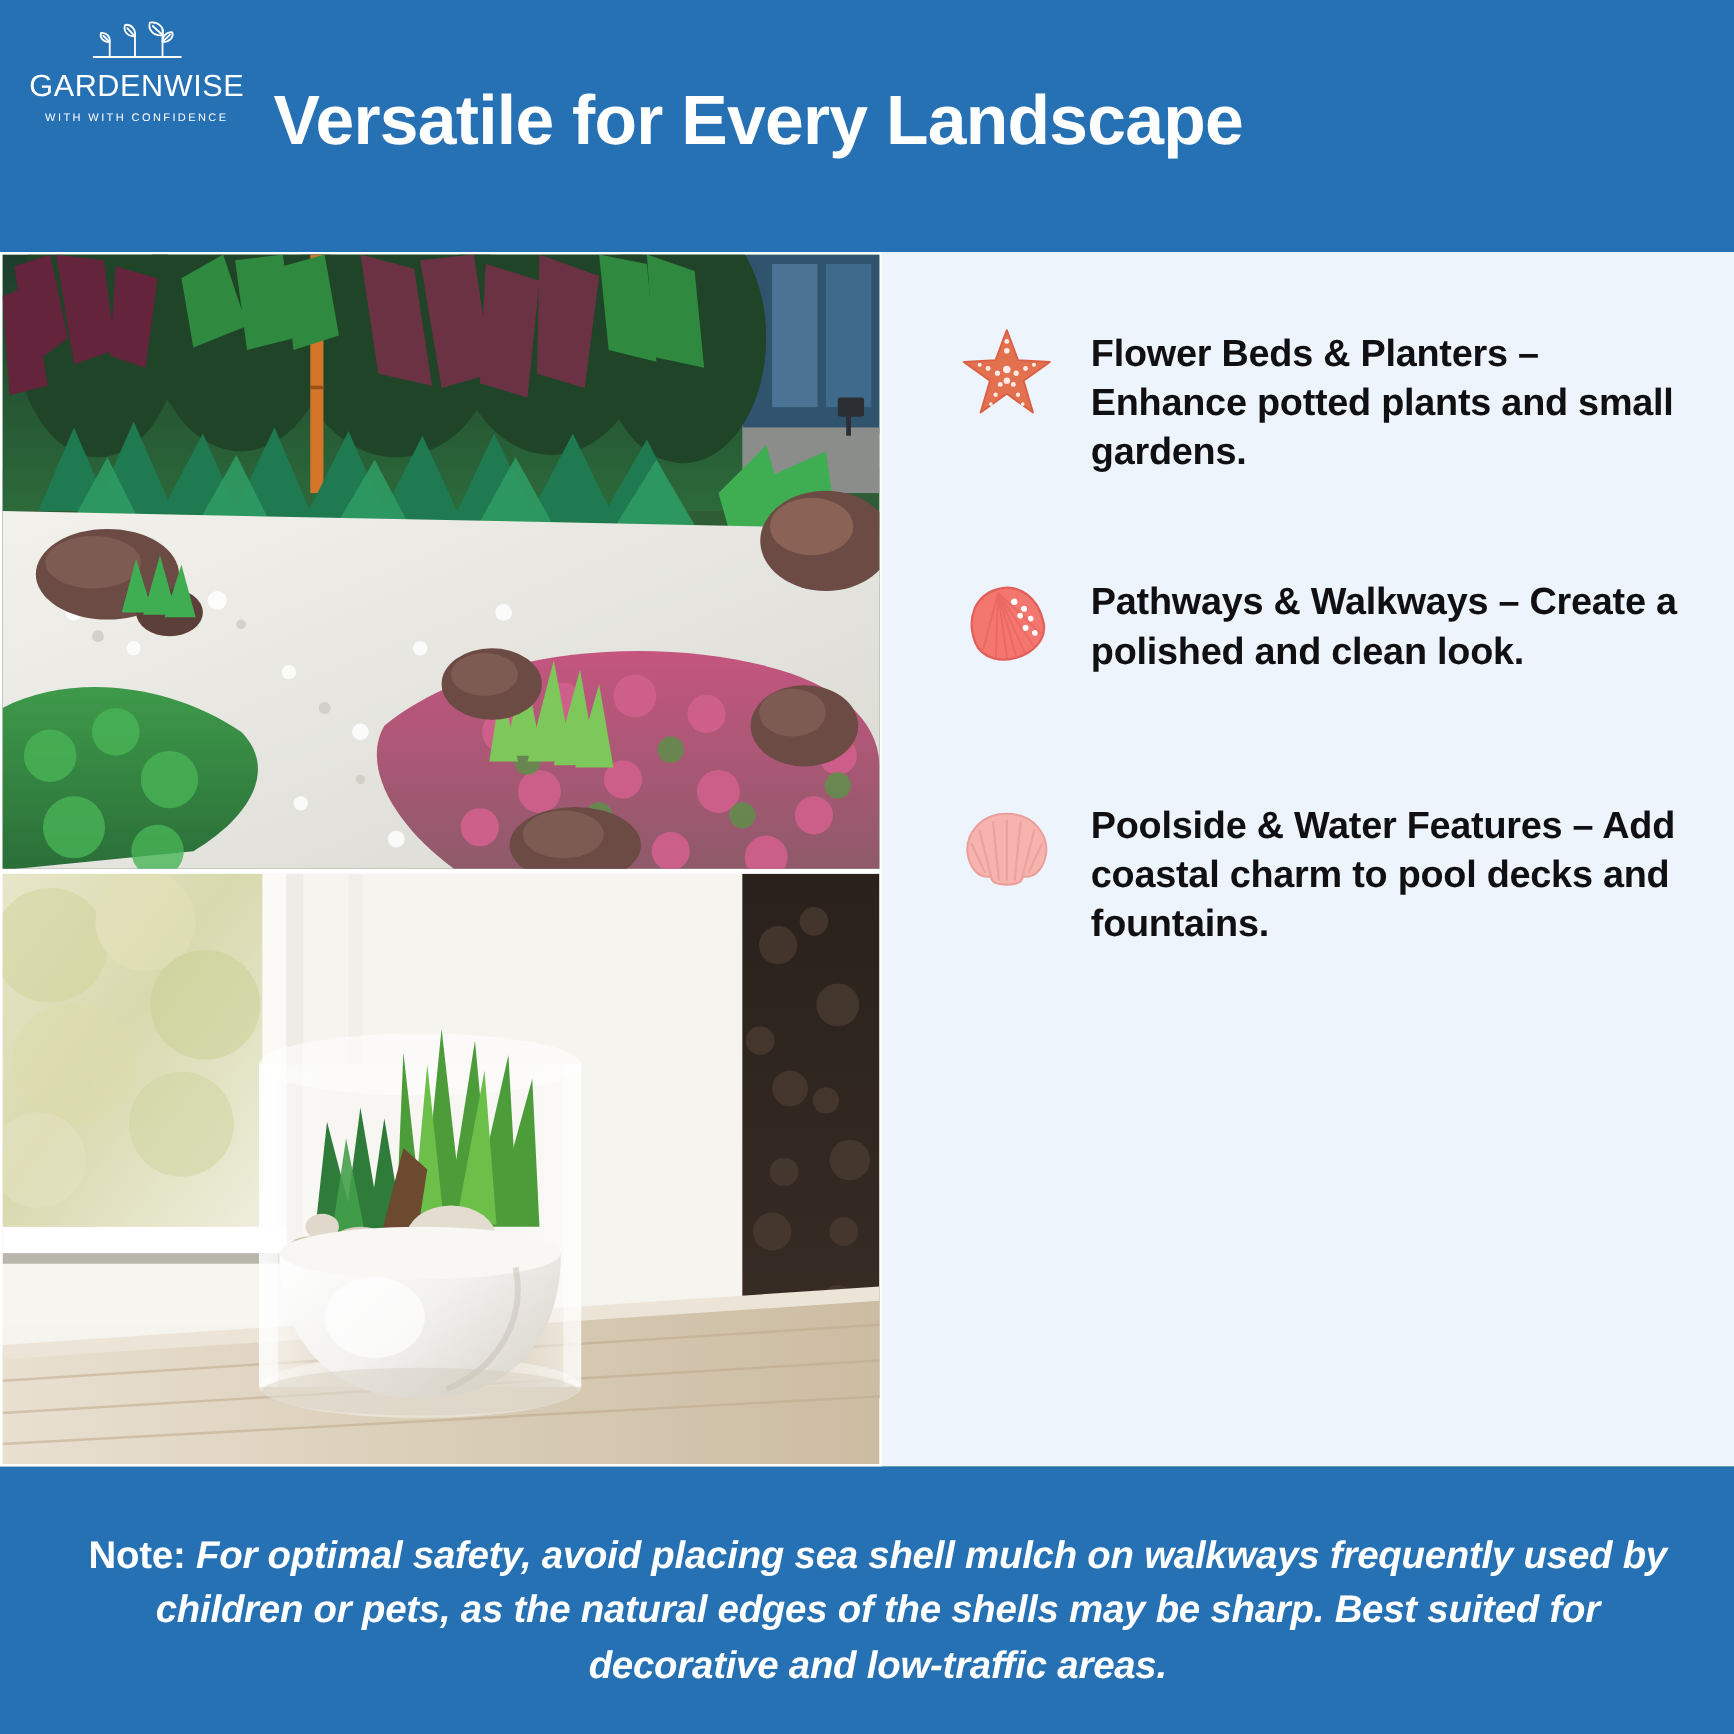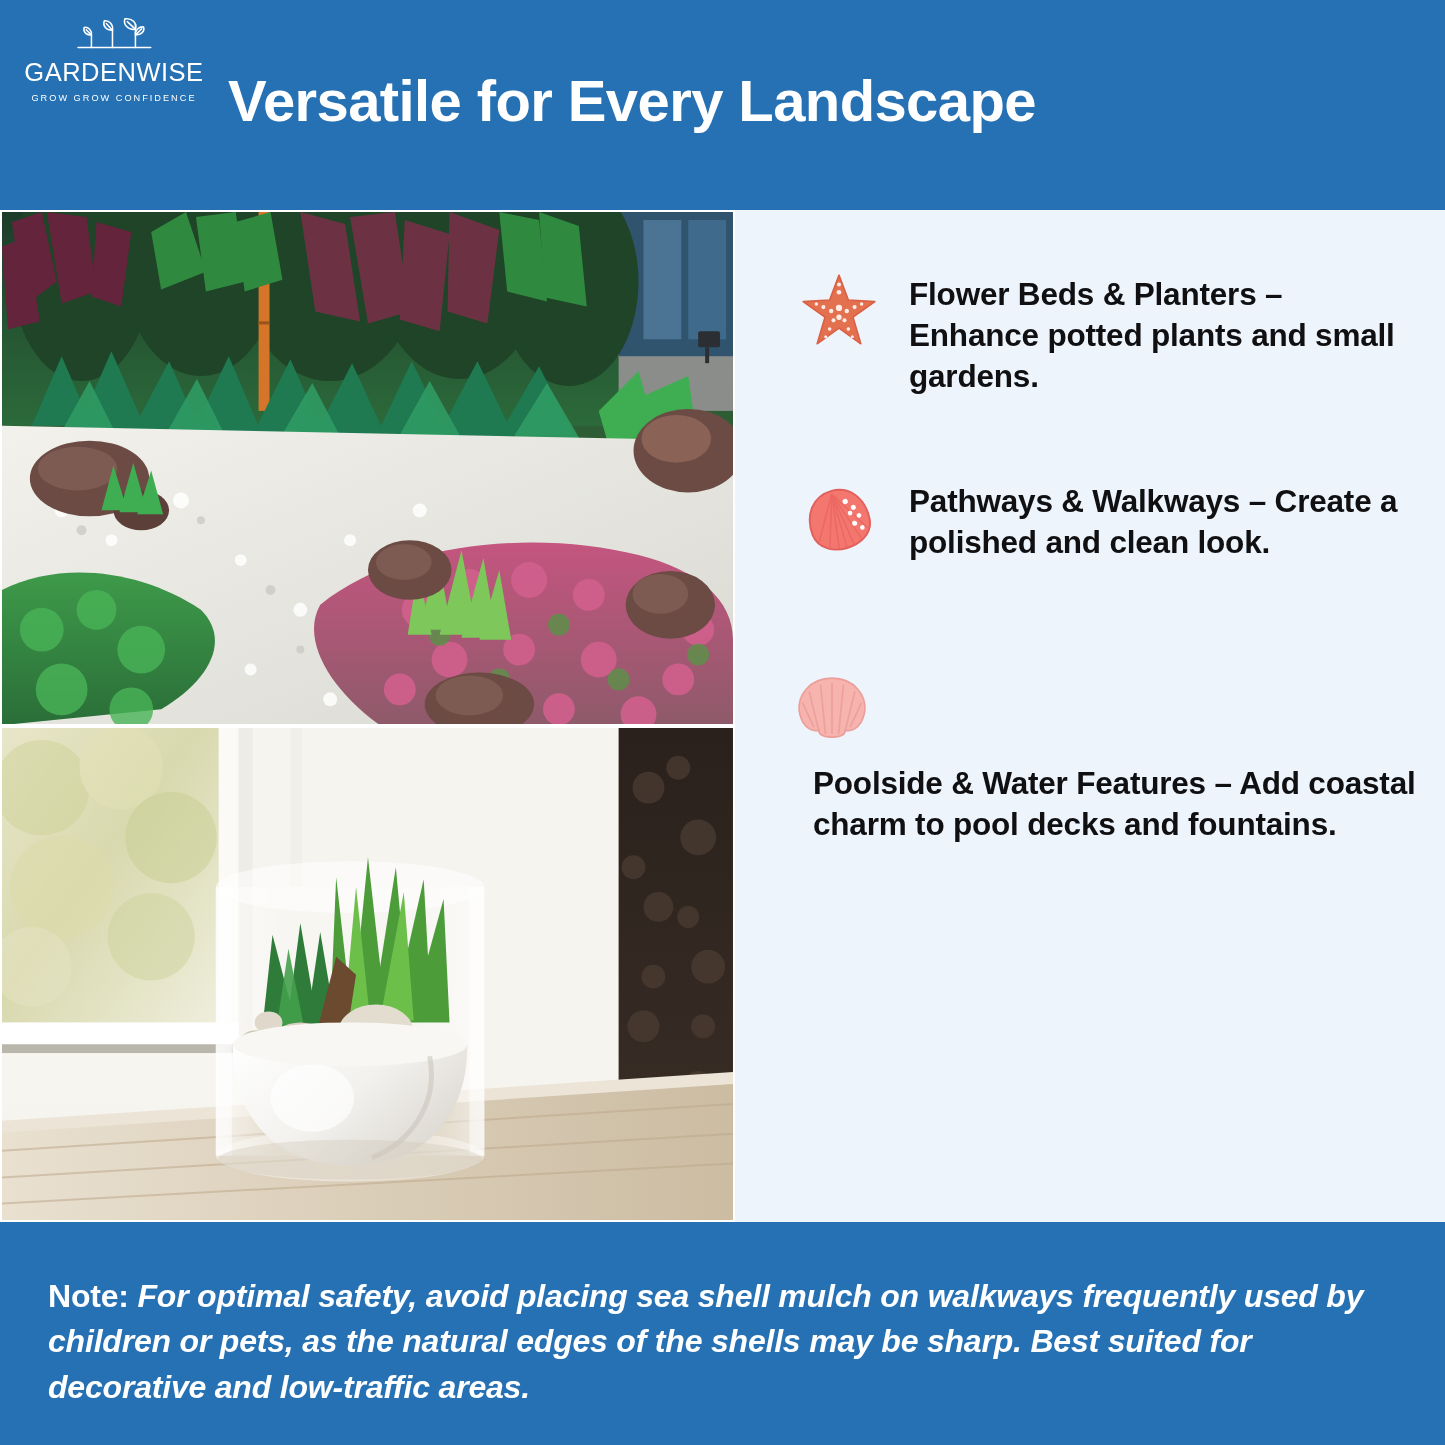--- a/index.html
+++ b/index.html
@@ -113,28 +113,29 @@
     line-height:1.30;
     font-weight:bold;
     color:#101012;
     letter-spacing:-0.2px;
     padding-top:4px;
     padding-left:22px;
   }
   
   .f1 { margin-top:14px; }
   .f2 { margin-top:44px; }
-  .f3 { margin-top:58px;flex-direction:column; }
+  .f3 { margin-top:58px; }
   .f4 { margin-top:48px; }
 
   
   .footer {
     flex:0 0 223px;
     background:#2671b4;
     padding:52px 30px 0 48px;
+    text-align:center;
   }
   .footer-note {
     color:#ffffff;
     font-size:32px;
     font-weight:bold;
     font-style:italic;
     line-height:1.42;
     letter-spacing:-0.2px;
   }
   .footer-note .lead { font-style:normal; }
@@ -163,21 +164,21 @@
           <path d="M51.5 10 L57 16"></path>
           <path d="M82 35 L82 11"></path>
           <path d="M82 16 C74 17 69 11 71 5 C78 4 84 9 82 16 Z" stroke-linejoin="round"></path>
           <path d="M73.5 8 L81 15"></path>
           <path d="M82 22 C88 22 92 18 90.5 13.5 C85.5 13 81.5 17 82 22 Z" stroke-linejoin="round"></path>
           <path d="M88.5 15.5 L83 21"></path>
           <path d="M22 35 L98 35"></path>
         </g>
       </svg>
       <div class="logo-word">GARDENWISE</div>
-      <div class="logo-tag">GROW GROW CONFIDENCE</div>
+      <div class="logo-tag">WITH WITH CONFIDENCE</div>
     </div>
 
     <div class="header-title">Versatile for Every Landscape</div>
   </div>
 
   <div class="main">
 
     <div class="photo-col">
 
       <div class="photo top">

